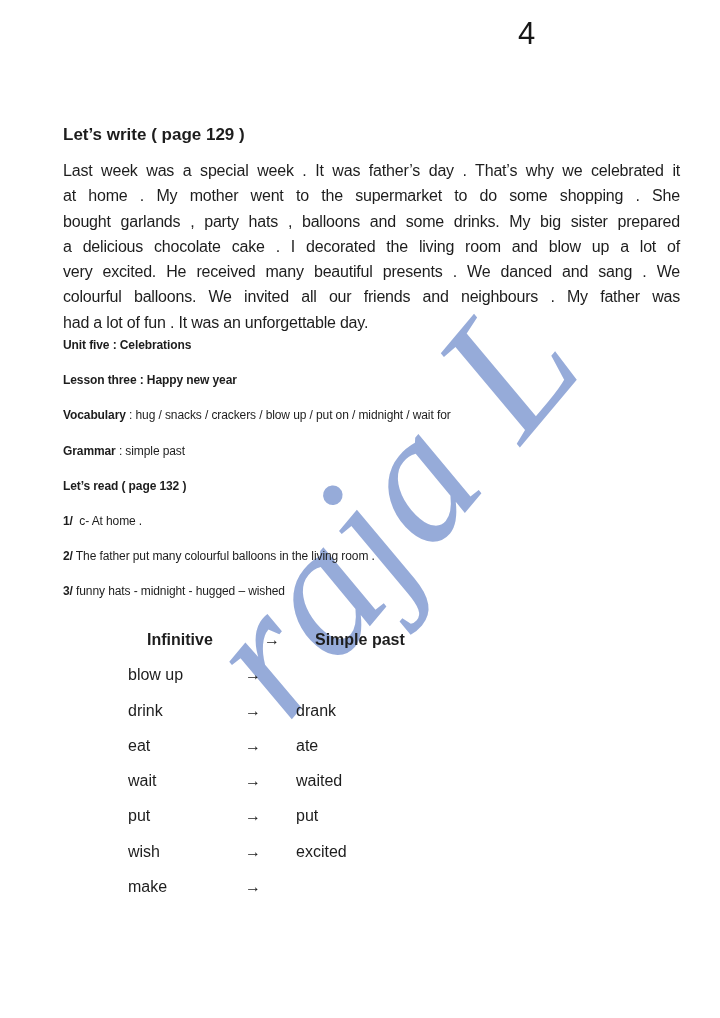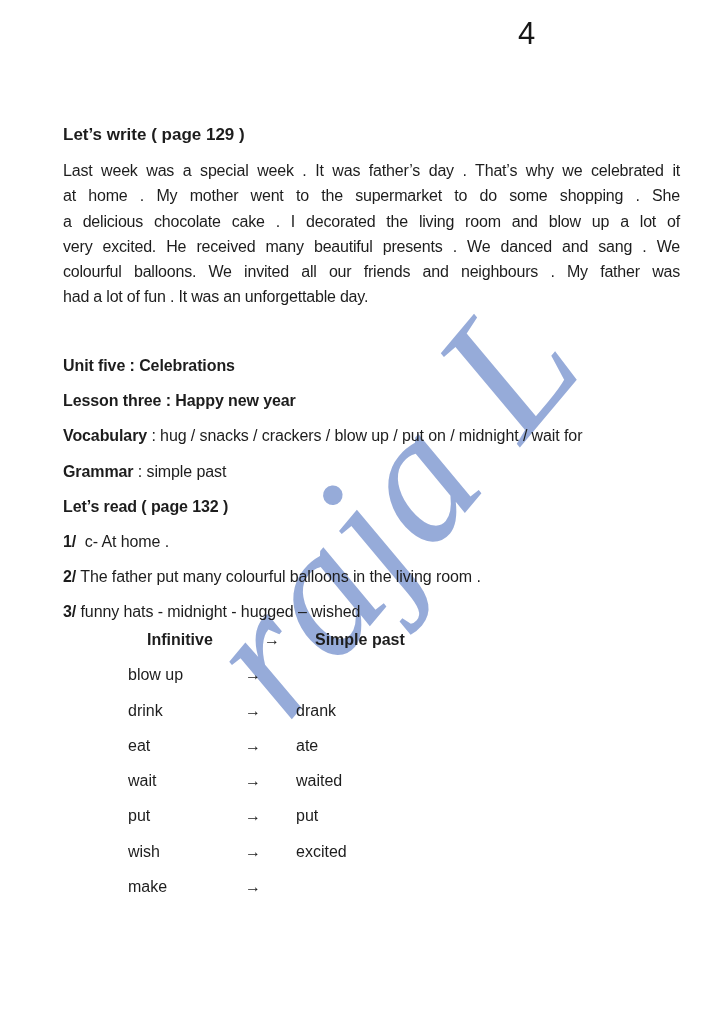--- a/index.html
+++ b/index.html
@@ -67,24 +67,24 @@
     line-height: 25.3px;
     text-align: justify;
     text-align-last: justify;
     white-space: normal;
   }
   .pline.last {
     text-align-last: left;
   }
   .sections {
     position: absolute;
-    top: 348px;
+    top: 328px;
     left: 0;
     width: 617px;
-    font-size: 16px;
+    font-size: 12px;
     letter-spacing: -0.1px;
   }
   .section-line {
     line-height: 35.2px;
     height: 35.2px;
     white-space: pre-wrap;
   }
   .section-line b { font-weight: bold; }
   .verb-table {
     position: absolute;
@@ -111,20 +111,21 @@
 
   <div class="watermark">raja L</div>
 
   <div class="content">
 
     <div class="heading">Let’s write ( page 129 )</div>
 
     <div class="paragraph">
         <div class="pline">Last week was a special week . It was father’s day . That’s why we celebrated it</div>
         <div class="pline">at home . My mother went to the supermarket to do some shopping . She</div>
+        <div class="pline">bought garlands , party hats , balloons and some drinks. My big sister prepared</div>
         <div class="pline">a delicious chocolate cake . I decorated the living room and blow up a lot of</div>
         <div class="pline">very excited. He received many beautiful presents . We danced and sang . We</div>
         <div class="pline">colourful balloons. We invited all our friends and neighbours . My father was</div>
         <div class="pline last">had a lot of fun . It was an unforgettable day.</div>
       </div>
 
     <div class="sections">
         <div class="section-line"><b>Unit five : Celebrations</b><span></span></div>
         <div class="section-line"><b>Lesson three : Happy new year</b><span></span></div>
         <div class="section-line"><b>Vocabulary</b><span> : hug / snacks / crackers / blow up / put on / midnight / wait for</span></div>

